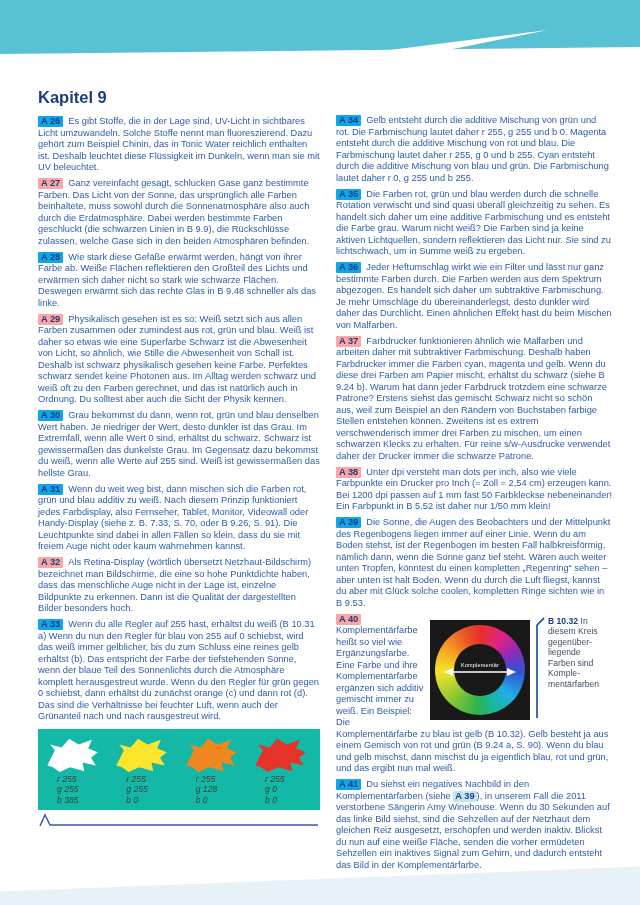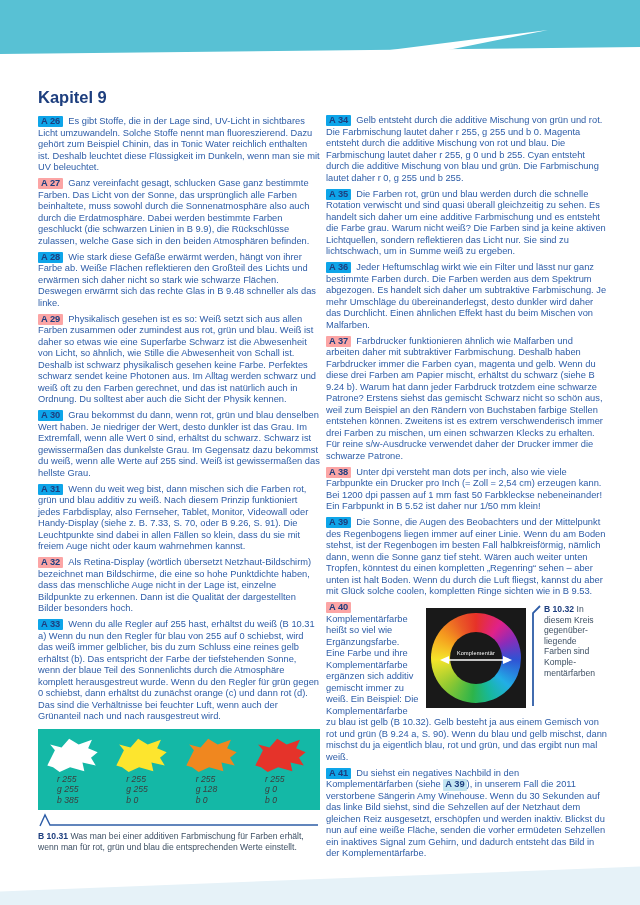--- a/index.html
+++ b/index.html
@@ -8,21 +8,21 @@
   
   .hdr{position:absolute;top:0;left:0;width:640px;height:54px;background:#58c1d4;
        clip-path:polygon(0 0,100% 0,100% 87%,0 100%);}
   .hdr-title{position:absolute;top:25px;left:48px;font-size:19px;font-weight:bold;color:#ffffff;letter-spacing:.3px;margin-top:45px;}
   .swoosh{position:absolute;top:0;left:0;width:640px;height:54px;background:#ffffff;
        clip-path:polygon(390px 50px,548px 30px,448px 50px);}
   
   .ftr{position:absolute;left:0;bottom:0;width:640px;height:40px;background:#e6f2f8;
        clip-path:polygon(0 66%,100% 4%,100% 100%,0 100%);}
   
-  .content{position:absolute;top:88px;left:38px;width:574px;display:flex;gap:6px;}
+  .content{position:absolute;top:88px;left:38px;width:574px;display:flex;gap:16px;}
   .col{width:282px;}
   .col.right{padding-top:27px;}
   h1.chap{margin:0 0 9px 0;font-size:16.5px;color:#1d3e7e;font-weight:bold;}
   p.ans{margin:0 0 4.5px 0;font-size:9.3px;line-height:11.5px;color:#2e5da7;}
   p.ans b{font-weight:normal;}
   .chip{display:inline-block;font-weight:bold;color:#1d3e7e;padding:0 3px;margin-right:5px;line-height:11px;border-radius:1px;}
   .chip[data-hl="yellow"]{background:#0ea5e9;}
   .chip[data-hl="blue"]{background:#fca5a5;}
   .ref-chip{display:inline-block;font-weight:bold;color:#1d3e7e;background:#c3e5f1;padding:0 2px;border-radius:1px;}
   
@@ -118,24 +118,20 @@
           <div class="rgb">
             <div>r 255</div>
               <div>g 0</div>
               <div>b 0</div>
           </div>
         </div>
       </div>
       <svg class="spike" width="282" height="16">
         <polyline points="2,14 7,3 12,13 280,13" fill="none" stroke="#2e5da7" stroke-width="1.4"></polyline>
       </svg>
-      <div class="figcap">
-        <span class="ref">B 10.31</span>
-        <span>Was man bei einer additiven Farbmischung für Farben erhält, wenn man für rot, grün und blau die entsprechenden Werte einstellt.</span>
-      </div>
     </div>
   </div>
 
   <div class="col right">
 
     <p class="ans"><span class="chip" data-hl="yellow">A 34</span><span>Gelb entsteht durch die additive Mischung von grün und rot. Die Farbmischung lautet daher r 255, g 255 und b 0. Magenta entsteht durch die additive Mischung von rot und blau. Die Farbmischung lautet daher r 255, g 0 und b 255. Cyan entsteht durch die additive Mischung von blau und grün. Die Farbmischung lautet daher r 0, g 255 und b 255.</span></p>
 
     <p class="ans"><span class="chip" data-hl="yellow">A 35</span><span>Die Farben rot, grün und blau werden durch die schnelle Rotation verwischt und sind quasi überall gleichzeitig zu sehen. Es handelt sich daher um eine additive Farbmischung und es entsteht die Farbe grau. Warum nicht weiß? Die Farben sind ja keine aktiven Lichtquellen, sondern reflektieren das Licht nur. Sie sind zu lichtschwach, um in Summe weiß zu ergeben.</span></p>
 
     <p class="ans"><span class="chip" data-hl="yellow">A 36</span><span>Jeder Heftumschlag wirkt wie ein Filter und lässt nur ganz bestimmte Farben durch. Die Farben werden aus dem Spektrum abgezogen. Es handelt sich daher um subtraktive Farbmischung. Je mehr Umschläge du übereinanderlegst, desto dunkler wird daher das Durchlicht. Einen ähnlichen Effekt hast du beim Mischen von Malfarben.</span></p>

